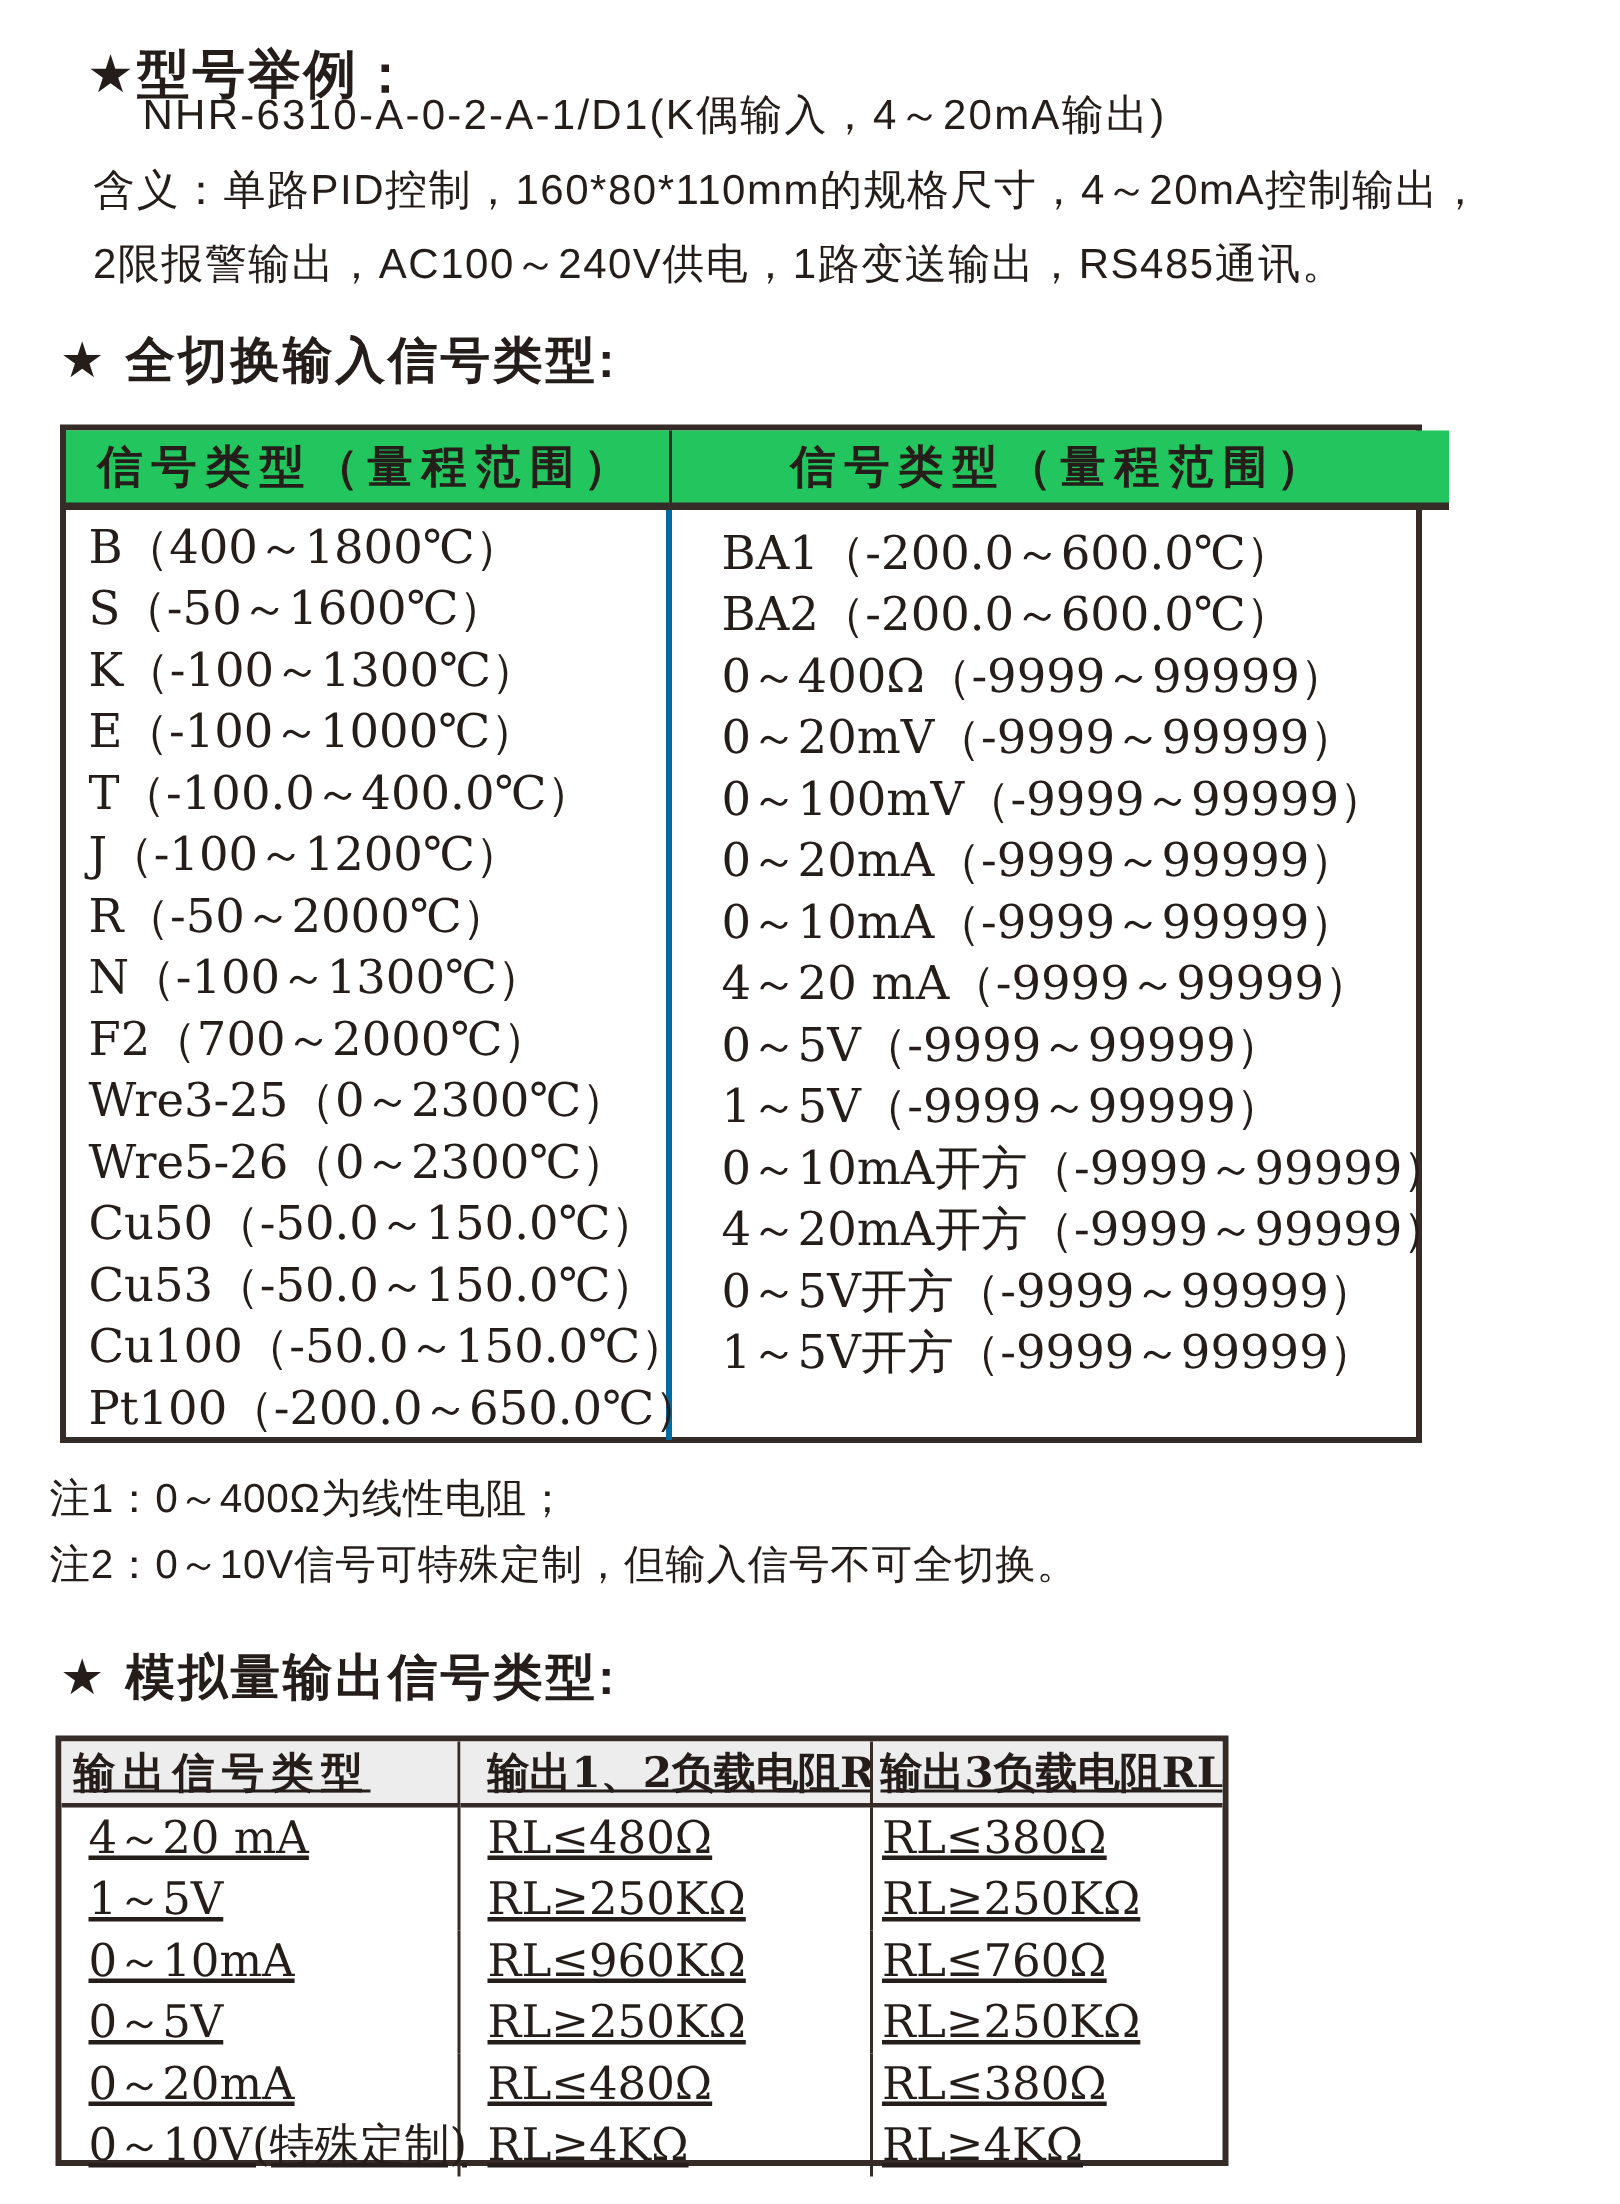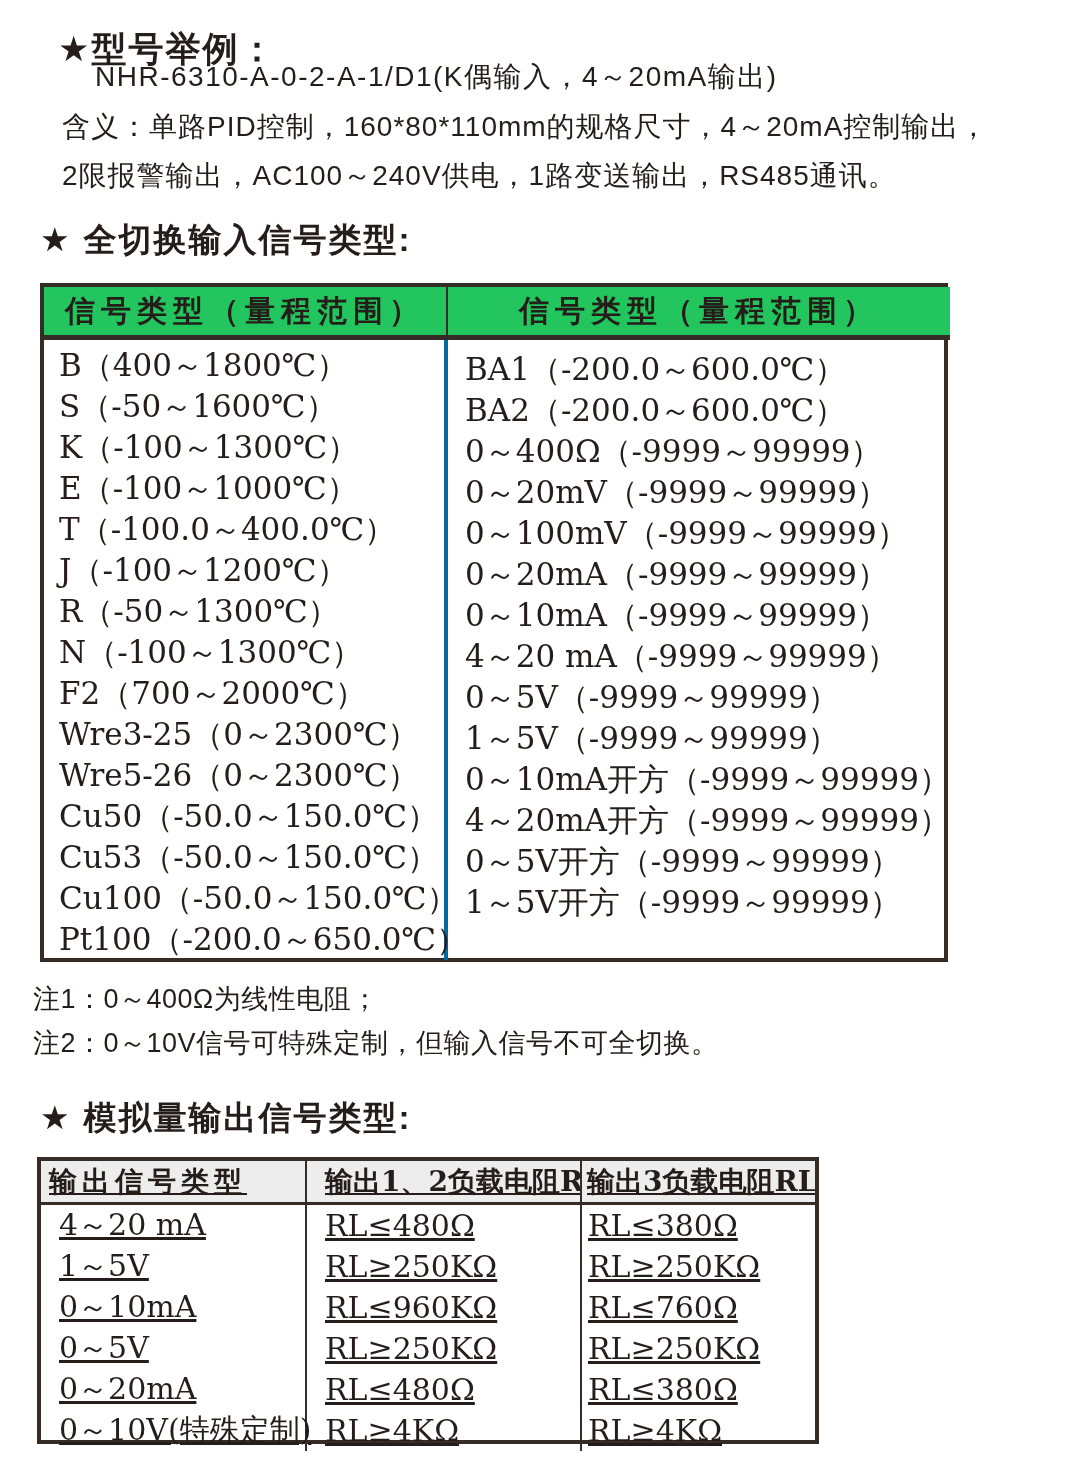--- a/index.html
+++ b/index.html
@@ -36,21 +36,21 @@
   .t1-hcell{
     background:#22c55e;
     border-bottom:5px solid #352b27;
     display:flex;align-items:center;justify-content:center;
     font-size:30px;font-weight:700;letter-spacing:6px;
     box-sizing:border-box;
   }
   .t1-hcell.c1{border-right:2px solid #352b27;}
   .t1-body{box-sizing:border-box;font-size:31px;}
   .t1-body.c1{border-right:4px solid #0369a1;padding:5px 0 0 15px;line-height:41px;}
-  .t1-body.c2{padding:9px 0 0 17px;line-height:41px;}
+  .t1-body.c2{padding:9px 0 0 17px;line-height:41px;margin-left:16px;}
   .t1-line{white-space:nowrap;}
   
   .t2{
     left:37px;top:1157px;width:782px;height:287px;
     border:4px solid #352b27;box-sizing:border-box;
     display:grid;
     grid-template-columns:266px 275px 1fr;
     grid-template-rows:44px repeat(6,1fr);
     font-family:"DejaVu Serif","Liberation Serif",serif;
     text-decoration:underline;
@@ -93,21 +93,21 @@
 <div class="abs t1">
   <div class="t1-hcell c1">信号类型（量程范围）</div>
   <div class="t1-hcell">信号类型（量程范围）</div>
   <div class="t1-body c1">
     <div class="t1-line">B（400～1800℃）</div>
     <div class="t1-line">S（-50～1600℃）</div>
     <div class="t1-line">K（-100～1300℃）</div>
     <div class="t1-line">E（-100～1000℃）</div>
     <div class="t1-line">T（-100.0～400.0℃）</div>
     <div class="t1-line">J（-100～1200℃）</div>
-    <div class="t1-line">R（-50～1300℃）</div>
+    <div class="t1-line">R（-50～2000℃）</div>
     <div class="t1-line">N（-100～1300℃）</div>
     <div class="t1-line">F2（700～2000℃）</div>
     <div class="t1-line">Wre3-25（0～2300℃）</div>
     <div class="t1-line">Wre5-26（0～2300℃）</div>
     <div class="t1-line">Cu50（-50.0～150.0℃）</div>
     <div class="t1-line">Cu53（-50.0～150.0℃）</div>
     <div class="t1-line">Cu100（-50.0～150.0℃）</div>
     <div class="t1-line">Pt100（-200.0～650.0℃）</div>
   </div>
   <div class="t1-body c2">

